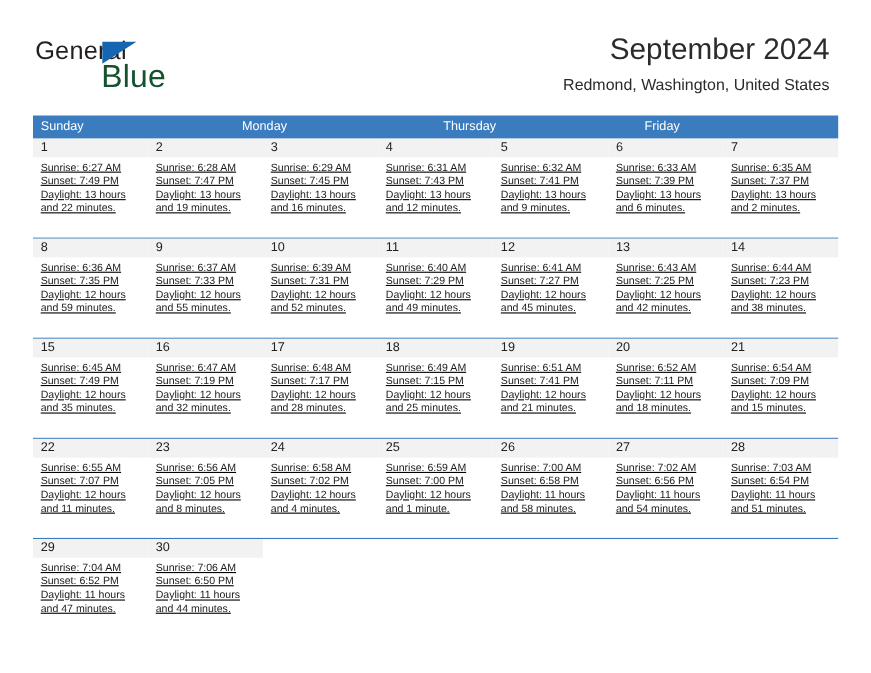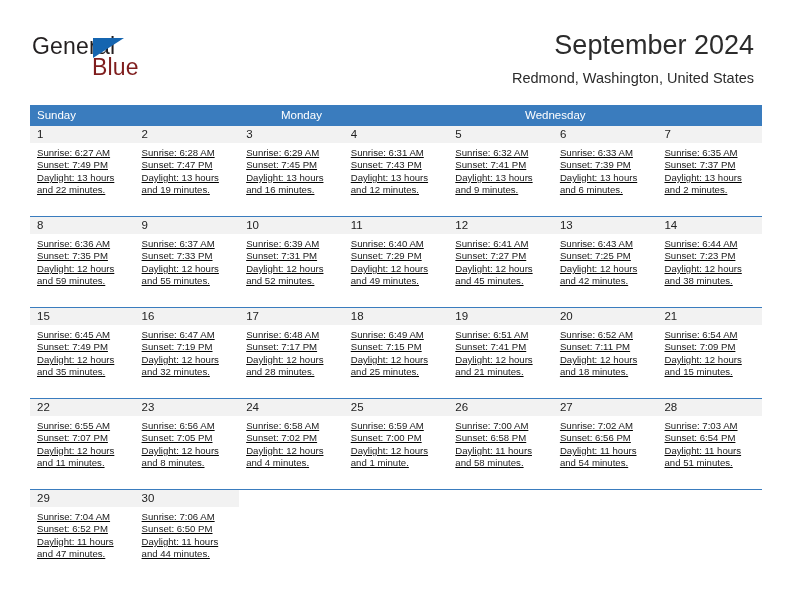--- a/index.html
+++ b/index.html
@@ -52,23 +52,23 @@
     top: 5px;
     width: 0;
     height: 0;
     border-left: 31px solid #1565b0;
     border-bottom: 20px solid transparent;
   }
   .logo-blue {
     position: absolute;
     left: 60px;
     top: 21px;
-    font-size: 23px;
+    font-size: 29px;
     letter-spacing: 0.2px;
-    color: #7f1d1d;
+    color: #14532d;
     font-family: "Liberation Sans", sans-serif;
   }
 
   .title-block {
     position: absolute;
     right: 38px;
     top: 28px;
     text-align: right;
   }
   .cal-title {
@@ -169,21 +169,22 @@
       <div class="cal-title">September 2024</div>
       <div class="cal-subtitle">Redmond, Washington, United States</div>
     </div>
 
   </div>
 
   <div class="calendar">
     <div class="weekdays">
         <div class="weekday">Sunday</div>
         <div class="weekday">Monday</div>
-        <div class="weekday">Wednesday</div>
+        <div class="weekday">Thursday</div>
+        <div class="weekday">Friday</div>
       </div>
     <div id="weeks-container">
         <div class="week">
           <div class="day">
             <div class="day-num">1</div>
             <div class="day-info">
               <div>Sunrise: 6:27 AM</div>
               <div>Sunset: 7:49 PM</div>
               <div>Daylight: 13 hours</div>
               <div>and 22 minutes.</div>

